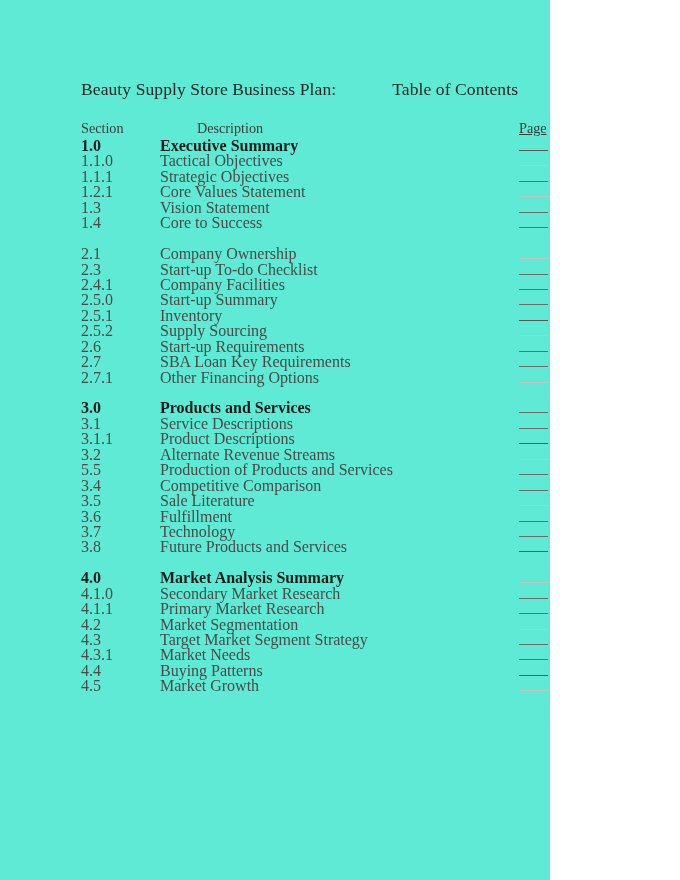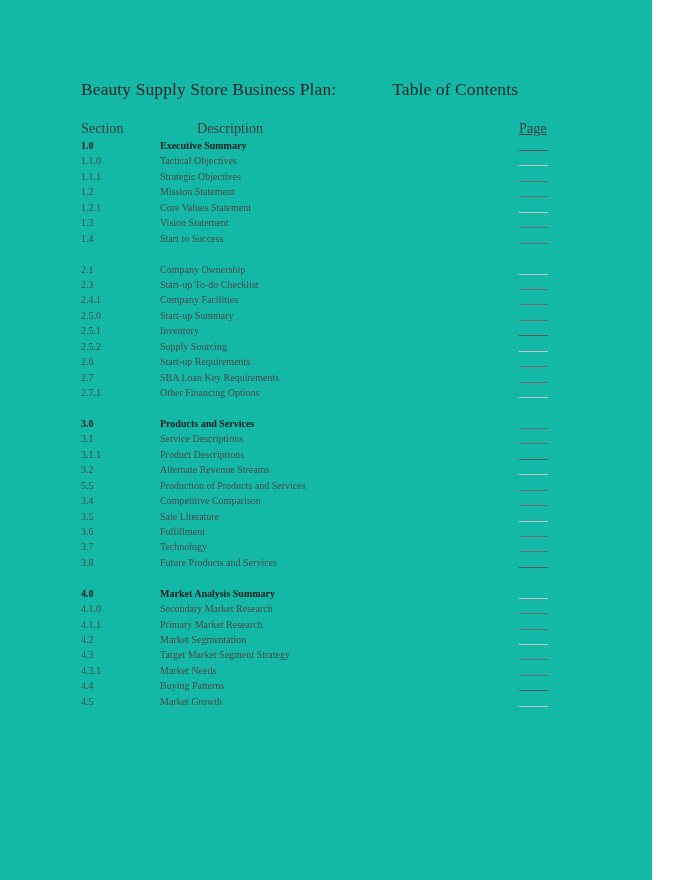--- a/index.html
+++ b/index.html
@@ -10,23 +10,23 @@
   body {
     width: 680px;
     height: 880px;
     font-family: "Liberation Serif", "DejaVu Serif", serif;
     color: #4a4a4a;
     -webkit-font-smoothing: antialiased;
     overflow: hidden;
   }
   .page {
     position: relative;
-    width: 652px;
+    width: 550px;
     height: 880px;
-    background: #14b8a6;
+    background: #5eead4;
   }
   .doc-title {
     position: absolute;
     left: 81px;
     top: 79px;
     font-size: 17.5px;
     color: #262626;
     white-space: pre;
     letter-spacing: 0.1px;
   }
@@ -37,21 +37,21 @@
   .toc {
     position: absolute;
     left: 0;
     top: 118px;
     width: 680px;
   }
   .toc-row {
     position: relative;
     height: 15.45px;
     line-height: 15.45px;
-    font-size: 10px;
+    font-size: 16px;
   }
   .toc-row.spacer {
     height: 15.45px;
   }
   .col-section {
     position: absolute;
     left: 81px;
     top: 0;
     white-space: nowrap;
     text-align: center;
@@ -134,43 +134,36 @@
         </span>
       </div>
       <div class="toc-row">
         <span class="col-section">1.1.1</span>
         <span class="col-desc">Strategic Objectives</span>
         <span class="col-page">
           <span class="page-line"></span>
         </span>
       </div>
       <div class="toc-row">
-        <span class="col-section">1.2</span>
-        <span class="col-desc">Mission Statement</span>
-        <span class="col-page">
-          <span class="page-line"></span>
-        </span>
-      </div>
-      <div class="toc-row">
         <span class="col-section">1.2.1</span>
         <span class="col-desc">Core Values Statement</span>
         <span class="col-page">
           <span class="page-line light"></span>
         </span>
       </div>
       <div class="toc-row">
         <span class="col-section">1.3</span>
         <span class="col-desc">Vision Statement</span>
         <span class="col-page">
           <span class="page-line"></span>
         </span>
       </div>
       <div class="toc-row">
         <span class="col-section">1.4</span>
-        <span class="col-desc">Start to Success</span>
+        <span class="col-desc">Core to Success</span>
         <span class="col-page">
           <span class="page-line"></span>
         </span>
       </div>
       <div class="toc-row spacer"></div>
       <div class="toc-row">
         <span class="col-section">2.1</span>
         <span class="col-desc">Company Ownership</span>
         <span class="col-page">
           <span class="page-line light"></span>

